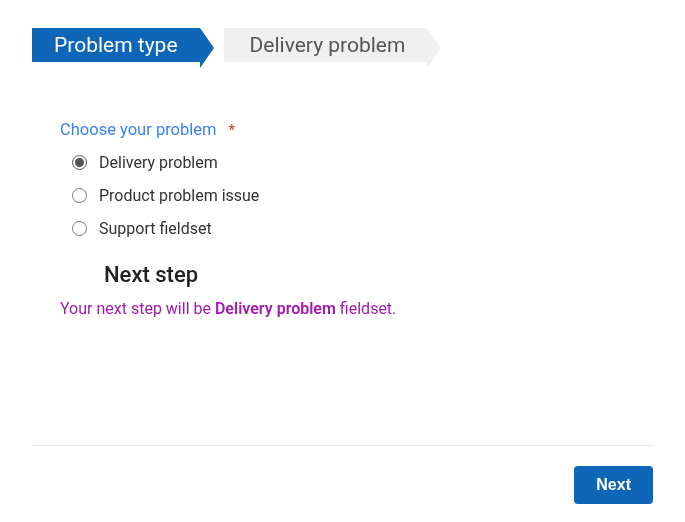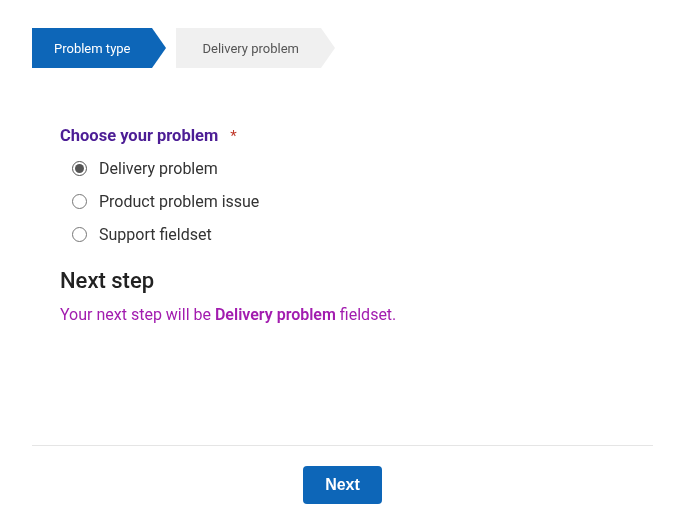--- a/index.html
+++ b/index.html
@@ -15,25 +15,25 @@
       height: 522px;
       position: relative;
     }
     .breadcrumb {
       display: flex;
       padding: 28px 32px 0 32px;
       align-items: center;
     }
     .step {
       position: relative;
-      height: 40px;
+      height: 34px;
       display: flex;
       align-items: center;
       padding: 0 22px 0 26px;
-      font-size: 13px;
+      font-size: 21px;
       color: #555;
       margin-right: 24px;
     }
     .step.inactive {
       background: #f0f0f0;
     }
     .step.inactive::after {
       content: "";
       position: absolute;
       right: -14px;
@@ -58,22 +58,22 @@
       height: 0;
       border-top: 20px solid transparent;
       border-bottom: 20px solid transparent;
       border-left: 14px solid #0d66b8;
     }
     .form-area {
       padding: 58px 60px 0 60px;
     }
     .question-label {
       font-size: 16.5px;
-      font-weight: 700;
-      color: #4c1d95;
+      font-weight: 400;
+      color: #3b82f6;
     }
     .required-asterisk {
       color: #c0392b;
       margin-left: 8px;
       font-size: 15px;
     }
     .radio-group {
       margin-top: 14px;
     }
     .radio-item {
@@ -92,38 +92,39 @@
     .radio-item label {
       font-size: 16px;
       color: #333;
       cursor: pointer;
     }
     .next-step-heading {
       font-size: 22px;
       color: #222;
       margin-top: 24px;
       font-weight: 500;
+      margin-left: 44px;
     }
     .next-step-text {
       font-size: 16px;
       color: #a21caf;
       margin-top: 12px;
     }
     .next-step-text b {
       font-weight: 600;
     }
     .footer {
       position: absolute;
       bottom: 18px;
       left: 32px;
       right: 32px;
       border-top: 1px solid #e5e5e5;
       padding-top: 20px;
       display: flex;
-      justify-content: center;
+      justify-content: flex-end;
     }
     .next-btn {
       background: #0d66b8;
       color: #ffffff;
       border: none;
       border-radius: 4px;
       padding: 10px 22px;
       font-size: 16px;
       font-weight: 600;
       cursor: pointer;

